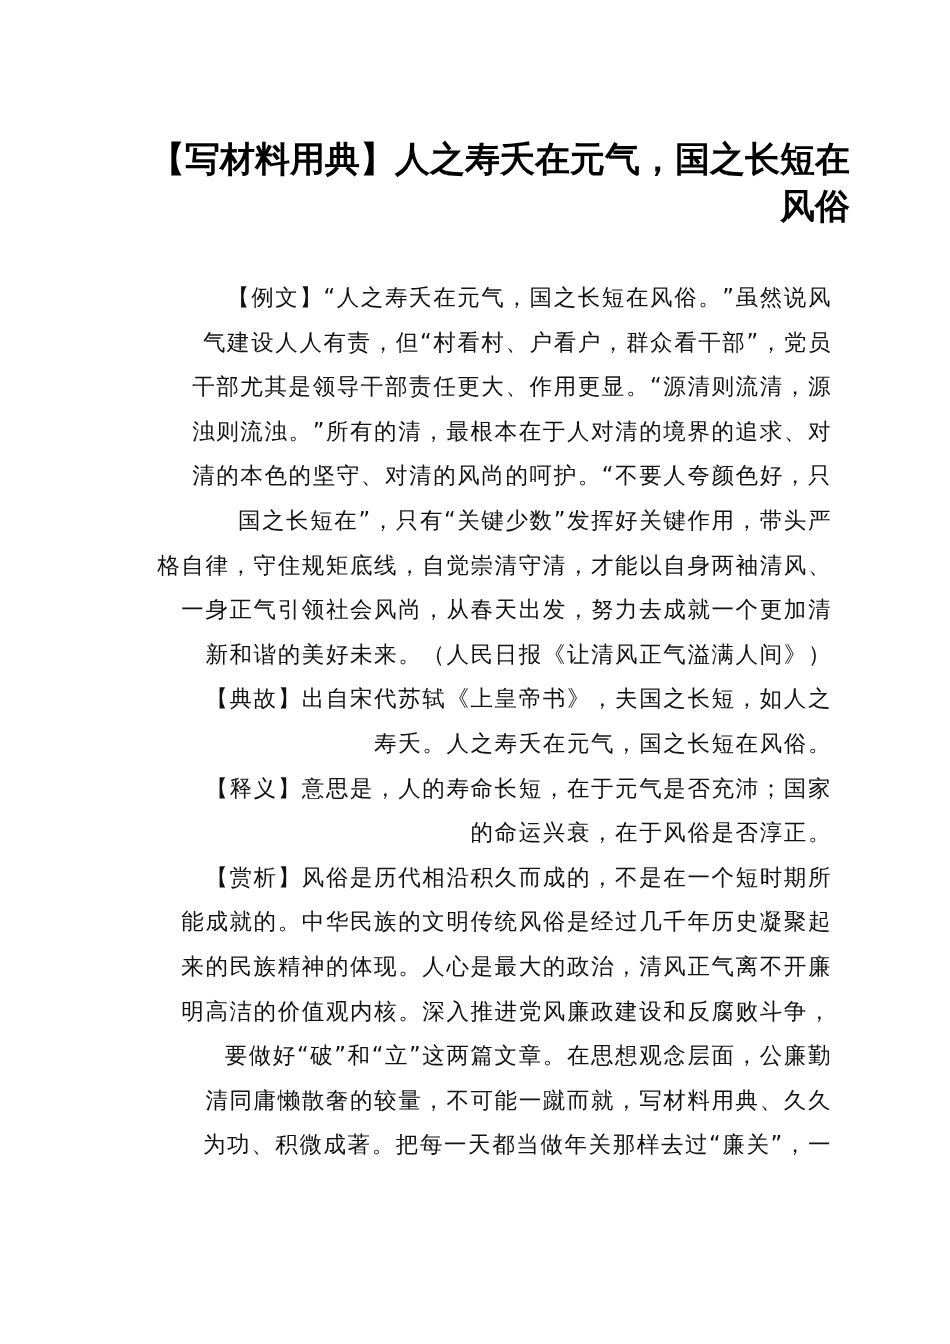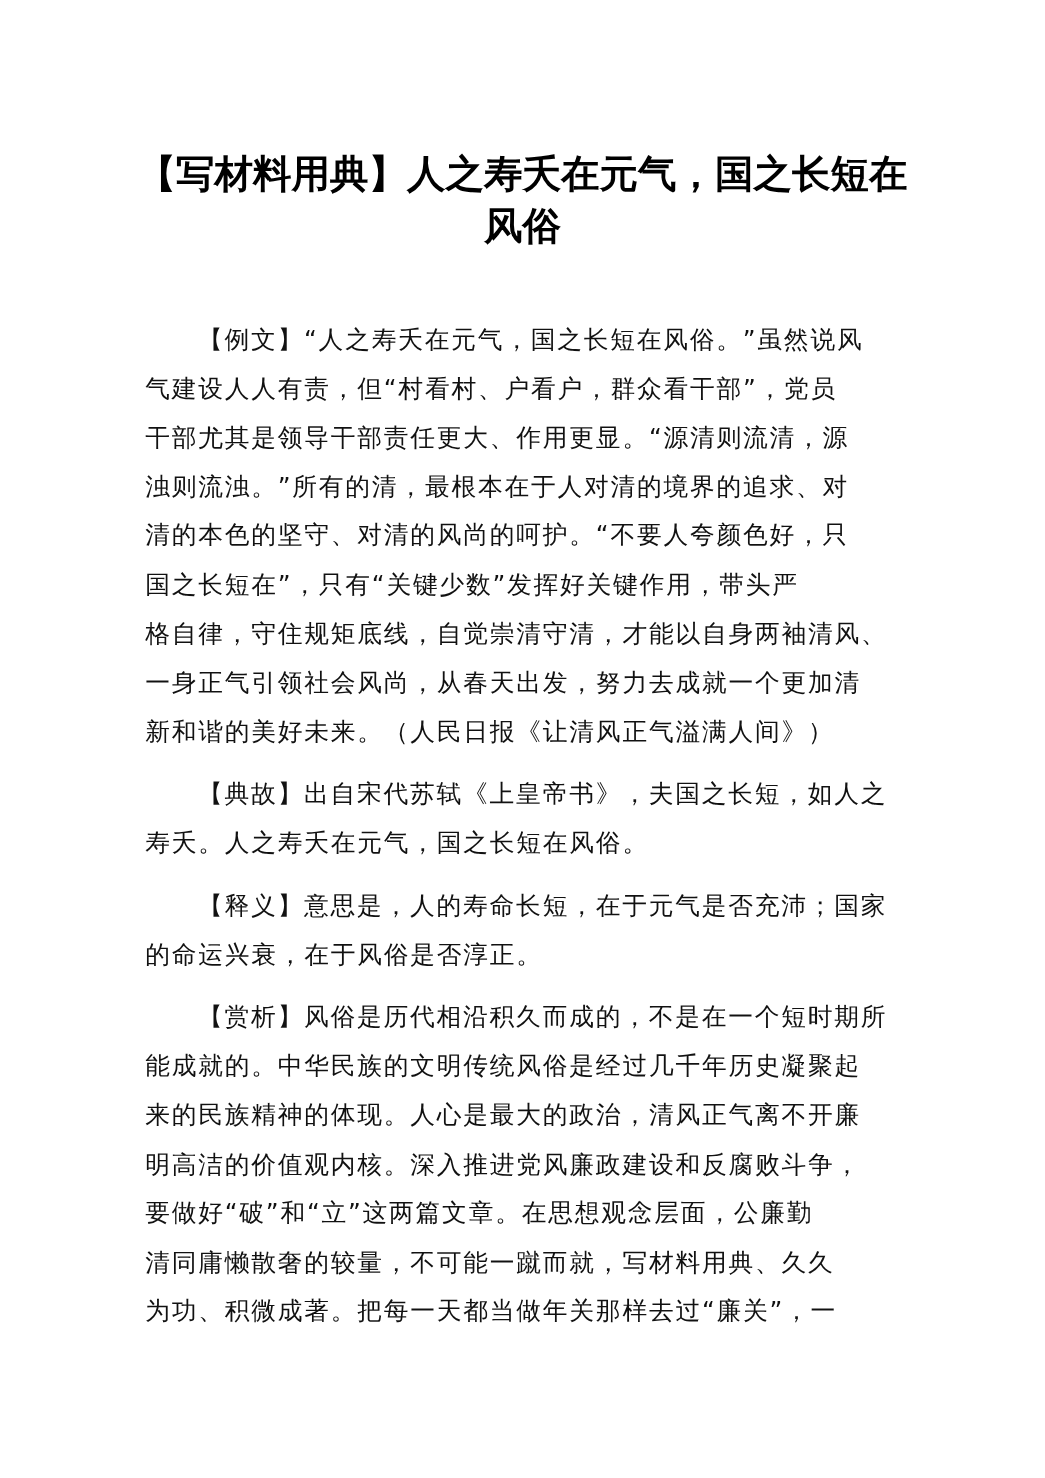--- a/index.html
+++ b/index.html
@@ -11,22 +11,22 @@
       font-family: "DejaVu Serif", "Liberation Serif", serif;
       font-weight: bold; font-size: 35px; line-height: 47px; color: #000;
       letter-spacing: 0px;
     }
     .body {
       position: absolute; left: 120px; top: 275px; width: 712px;
       font-family: "DejaVu Sans", "Liberation Sans", sans-serif;
       font-size: 22.5px; line-height: 44.6px; color: #111;
       letter-spacing: 1.6px;
     }
-    .para { margin: 12px; text-indent: 48px; text-align: justify; }
-    .line { display: block; white-space: nowrap; }
+    .para { margin: 0; text-indent: 48px; text-align: justify; }
+    .line { display: block; white-space: nowrap; text-align: right; }
     .line.indent { padding-left: 48px; }
   </style>
 </head>
 <body>
 
 <div class="page">
   <div class="title">
     <span class="line">【写材料用典】人之寿夭在元气，国之长短在</span>
     <span class="line">风俗</span>
   </div>

